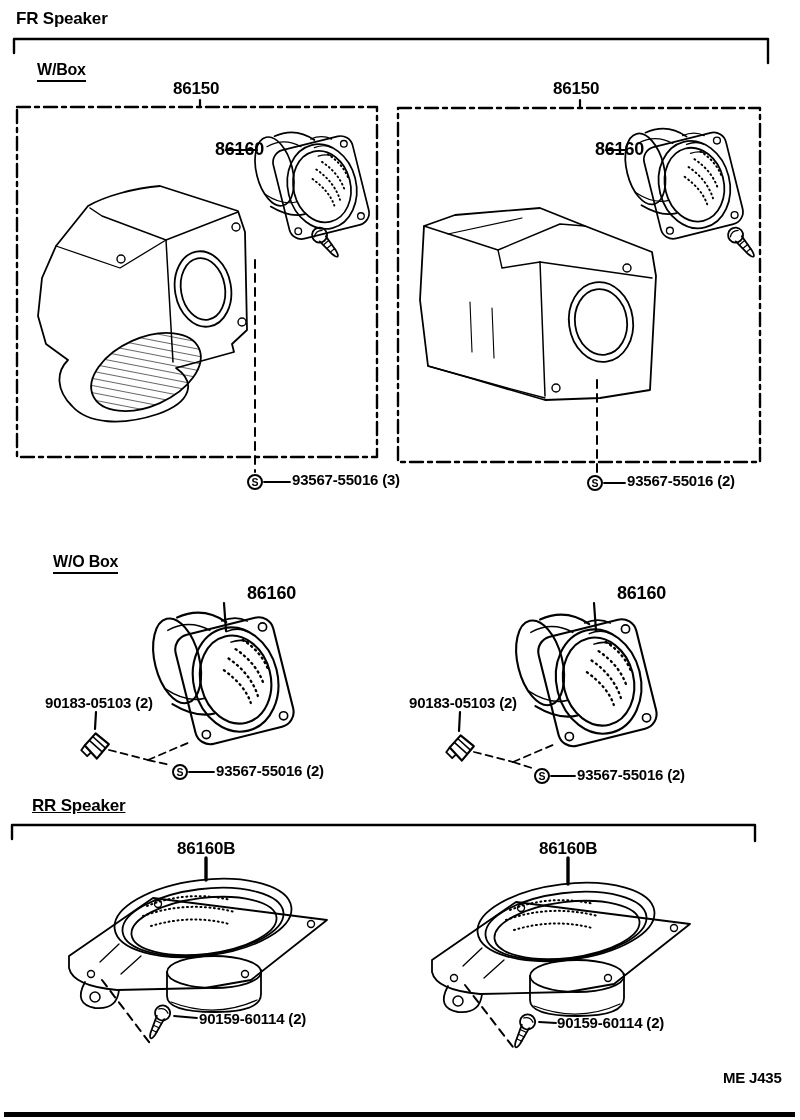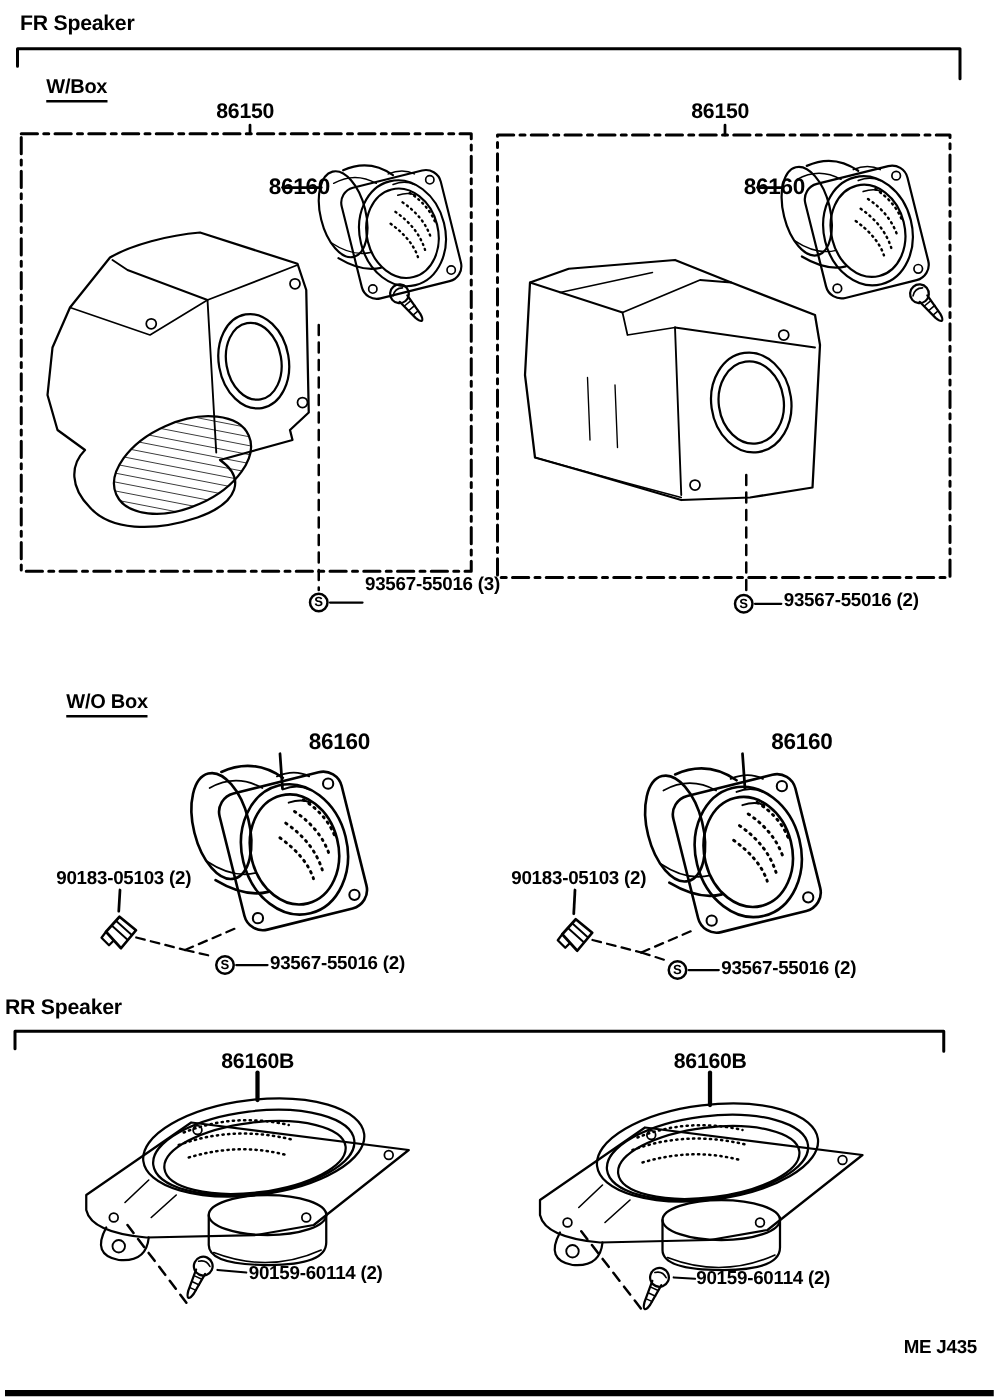--- a/index.html
+++ b/index.html
@@ -181,40 +181,40 @@
 
   <div class="lbl fs16 underlined" style="left:25px;top:61px;margin-left:12px;">W/Box</div>
 
   <div class="lbl fs17" style="left:173px;top:80px;">86150</div>
   <div class="lbl fs17" style="left:553px;top:80px;">86150</div>
 
   <div class="lbl fs18" style="left:167px;top:140px;">86160</div>
   <div class="lbl fs18" style="left:547px;top:140px;">86160</div>
 
   <div class="scircle" style="left:247px;top:474px;">S</div>
-  <div class="lbl fs15" style="left:292px;top:460px;">93567-55016 (3)</div>
+  <div class="lbl fs15" style="left:292px;top:472px;">93567-55016 (3)</div>
 
   <div class="scircle" style="left:587px;top:475px;">S</div>
   <div class="lbl fs15" style="left:627px;top:473px;">93567-55016 (2)</div>
 
   <div class="lbl fs16 underlined" style="left:25px;top:553px;margin-left:28px;">W/O Box</div>
 
   <div class="lbl fs18" style="left:199px;top:584px;">86160</div>
   <div class="lbl fs18" style="left:569px;top:584px;">86160</div>
 
   <div class="lbl fs15" style="left:45px;top:695px;">90183-05103 (2)</div>
   <div class="lbl fs15" style="left:409px;top:695px;">90183-05103 (2)</div>
 
   <div class="scircle" style="left:172px;top:764px;">S</div>
   <div class="lbl fs15" style="left:216px;top:763px;">93567-55016 (2)</div>
 
   <div class="scircle" style="left:534px;top:768px;">S</div>
   <div class="lbl fs15" style="left:577px;top:767px;">93567-55016 (2)</div>
 
-  <div class="lbl fs17" style="left:4px;top:797px;">RR Speaker</div>
+  <div class="lbl fs17" style="left:32px;top:797px;text-decoration:underline;">RR Speaker</div>
 
   <div class="lbl fs17" style="left:177px;top:840px;">86160B</div>
   <div class="lbl fs17" style="left:539px;top:840px;">86160B</div>
 
   <div class="lbl fs15" style="left:199px;top:1011px;">90159-60114 (2)</div>
   <div class="lbl fs15" style="left:557px;top:1015px;">90159-60114 (2)</div>
 
   <div class="lbl fs15" style="left:723px;top:1070px;">ME J435</div>
 
   <div class="bottombar"></div>

